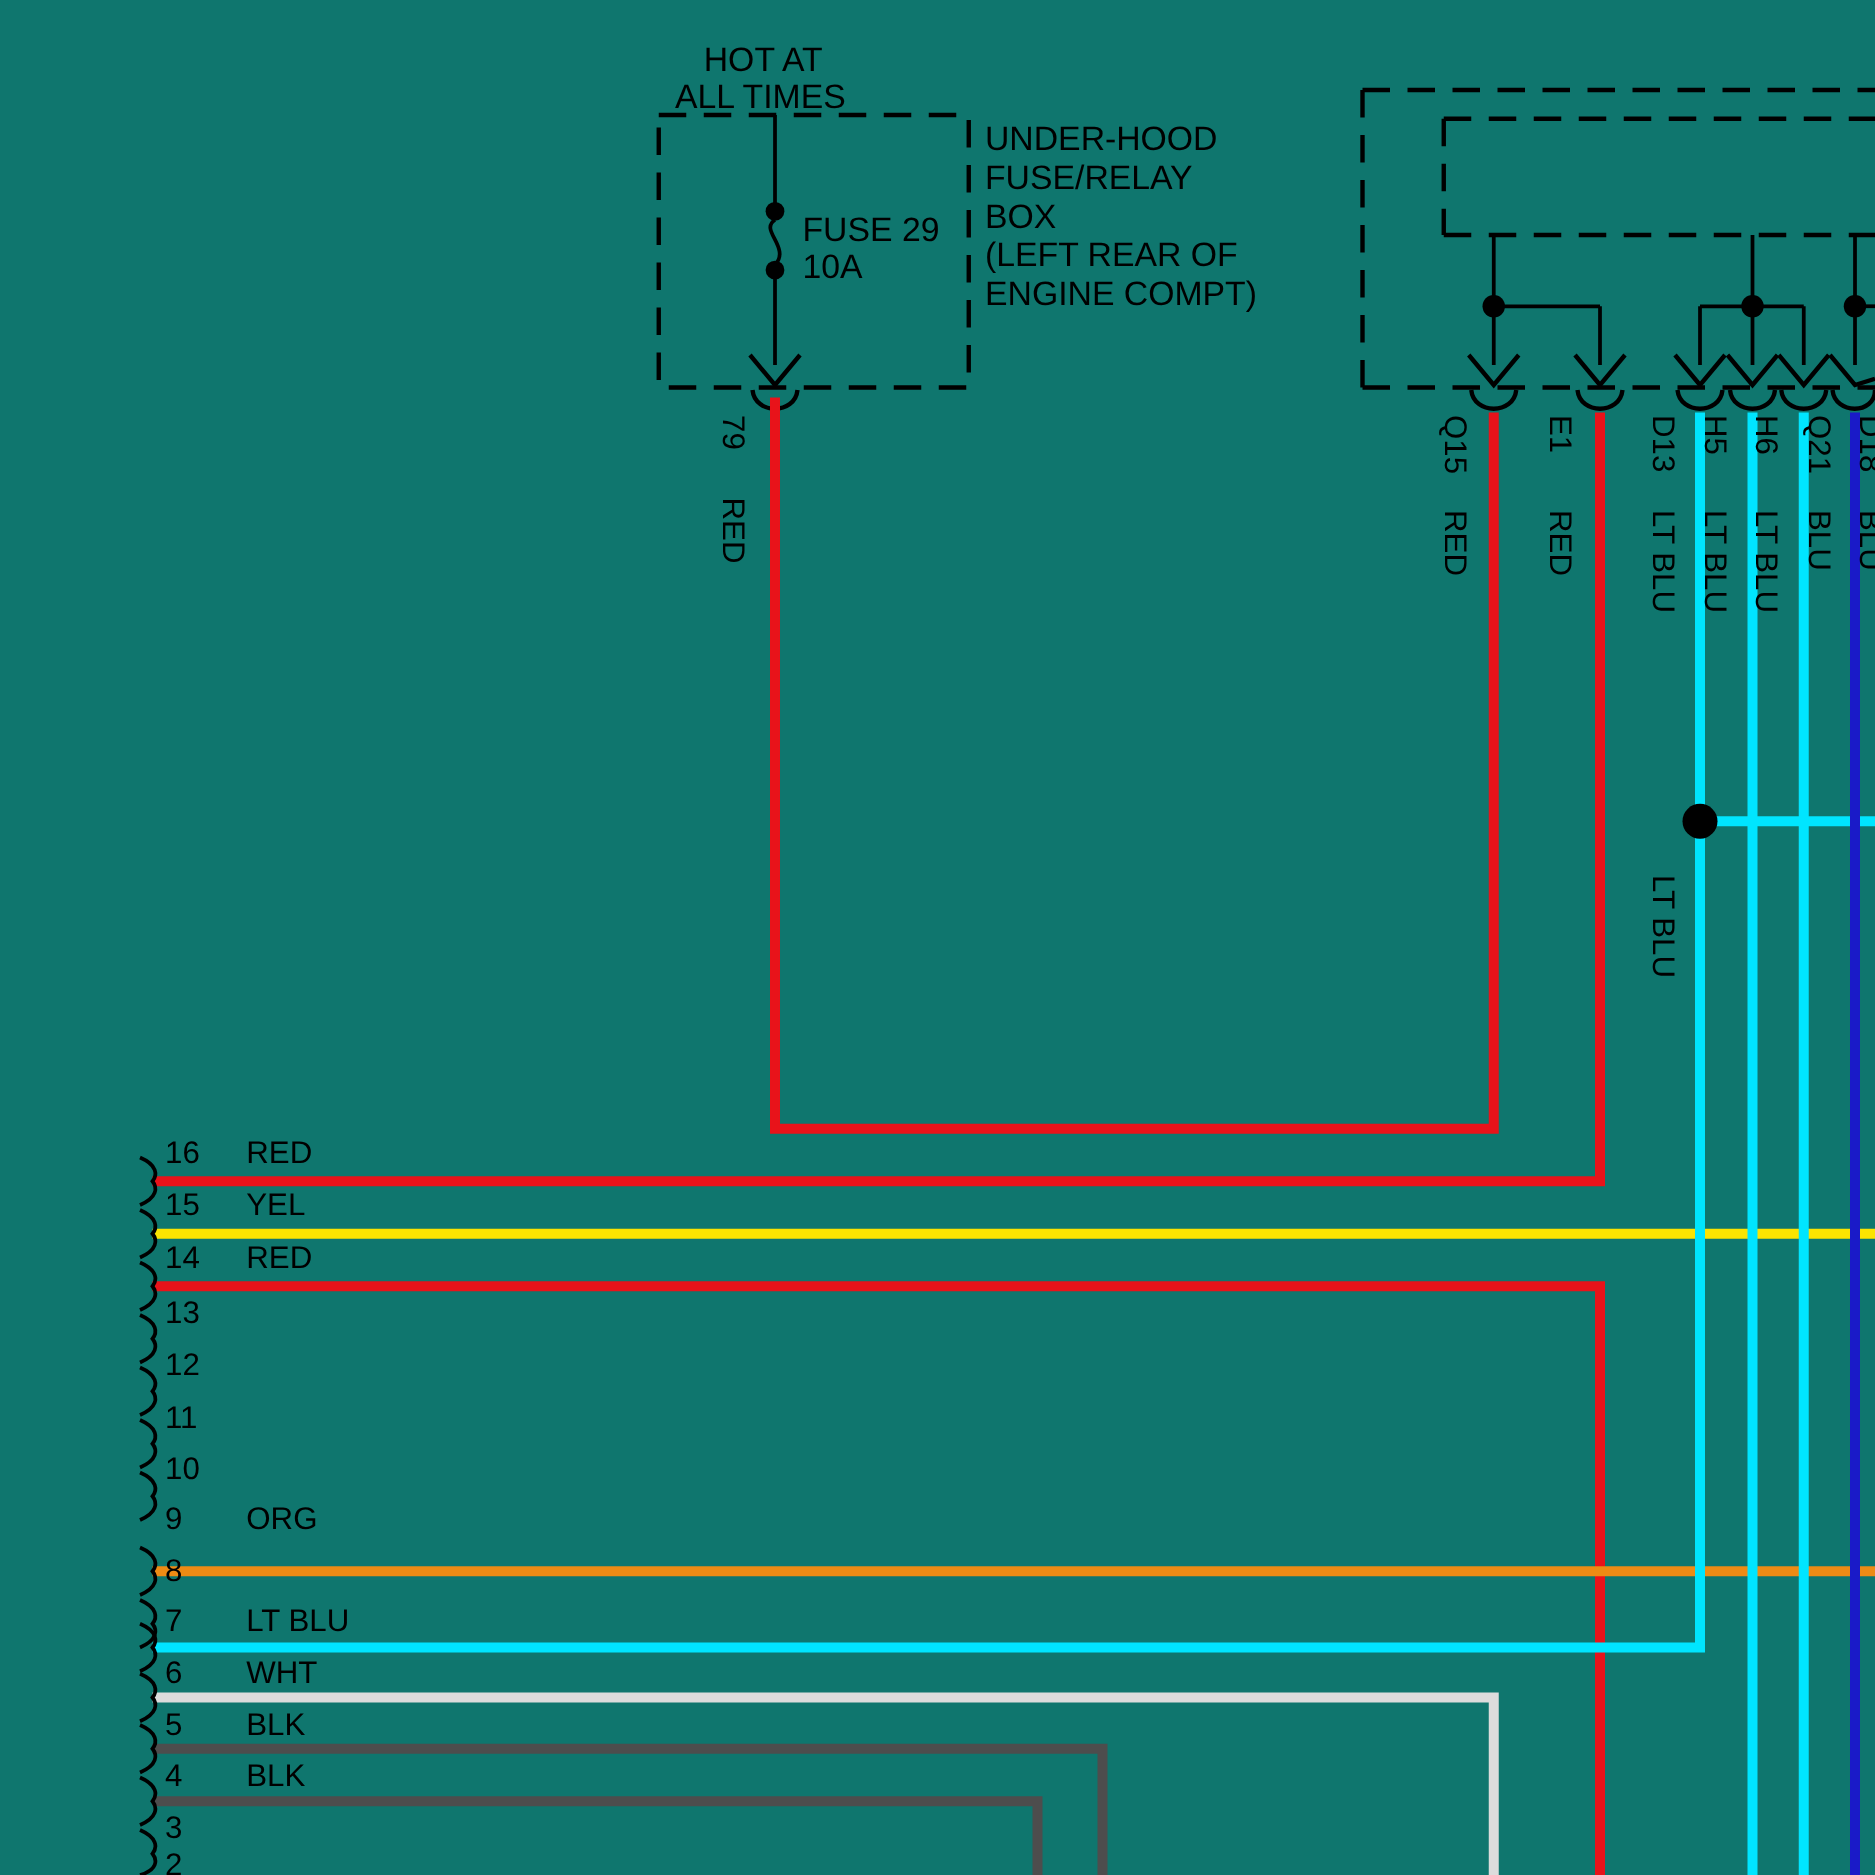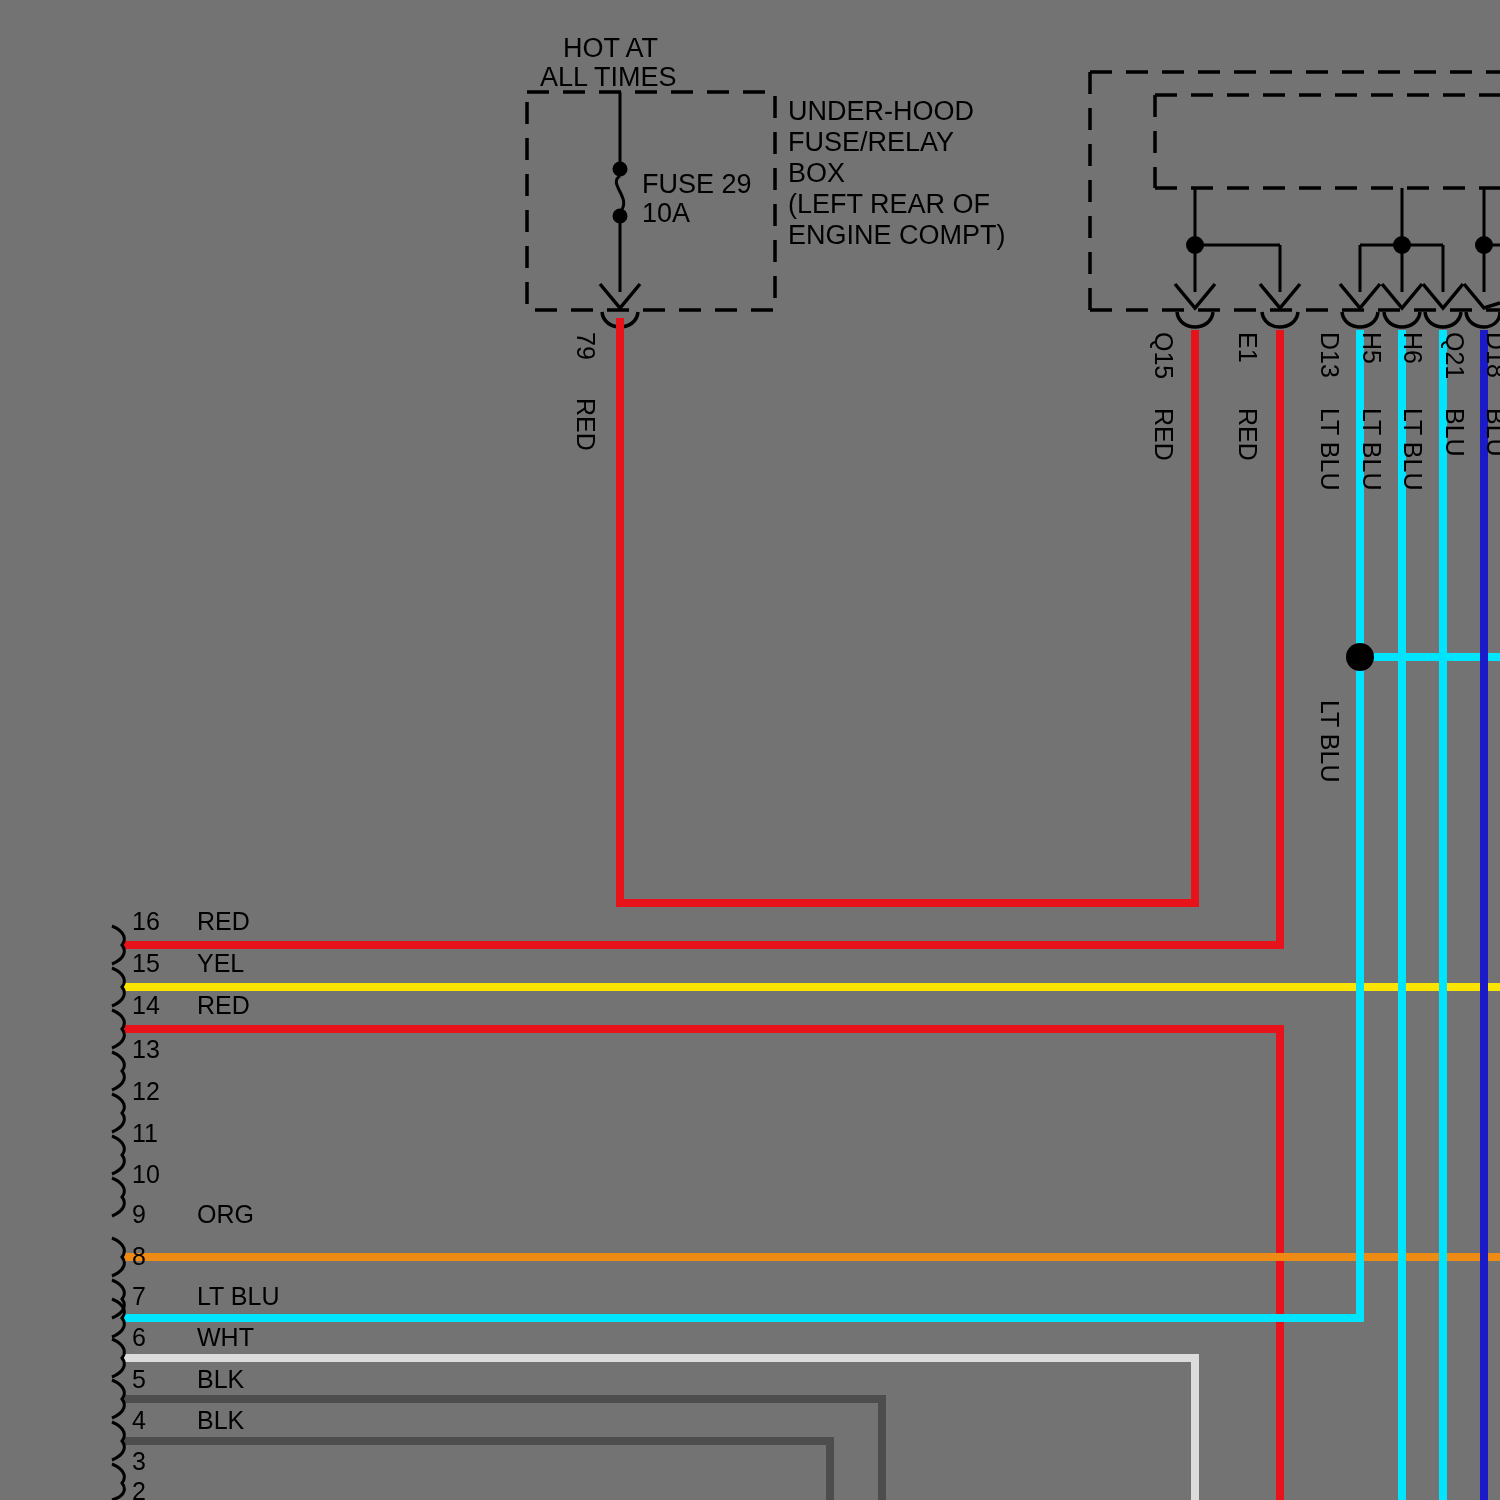--- a/index.html
+++ b/index.html
@@ -1,18 +1,18 @@
 <!DOCTYPE html>
 <html><head>
 <meta charset="utf-8">
 <style>
   html,body{margin:0;padding:0;background:#ffffff;}
   body{width:1500px;height:1500px;overflow:hidden;
        font-family:"Liberation Sans", sans-serif;}
-  #stage{position:relative;width:1500px;height:1500px;background:#737373;text-align:center;}
+  #stage{position:relative;width:1500px;height:1500px;background:#0f766e;text-align:center;}
   svg{position:absolute;top:0;left:0;width:1500px;height:1500px;}
   text{font-family:"Liberation Sans", sans-serif;fill:#000;}
   .lbl{font-size:27px;}
   .pinnum{font-size:25px;}
   .wirename{font-size:25px;}
   .rot{writing-mode:vertical-rl;}
 </style>
 </head>
 <body>
 

